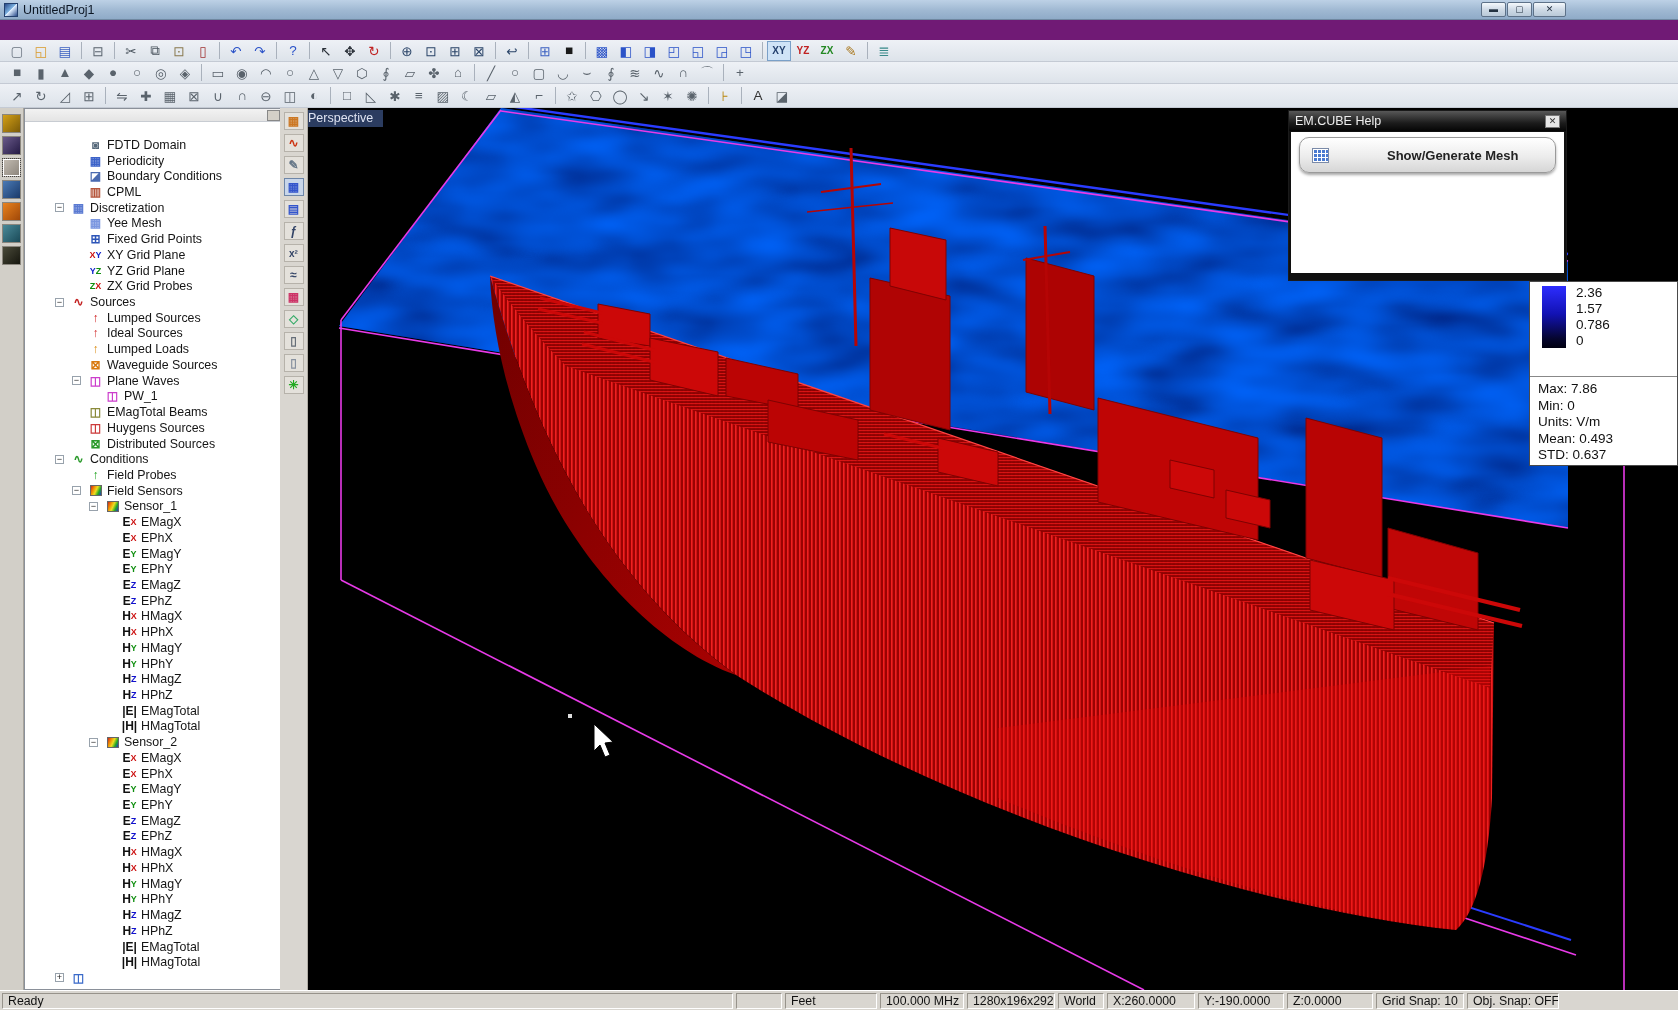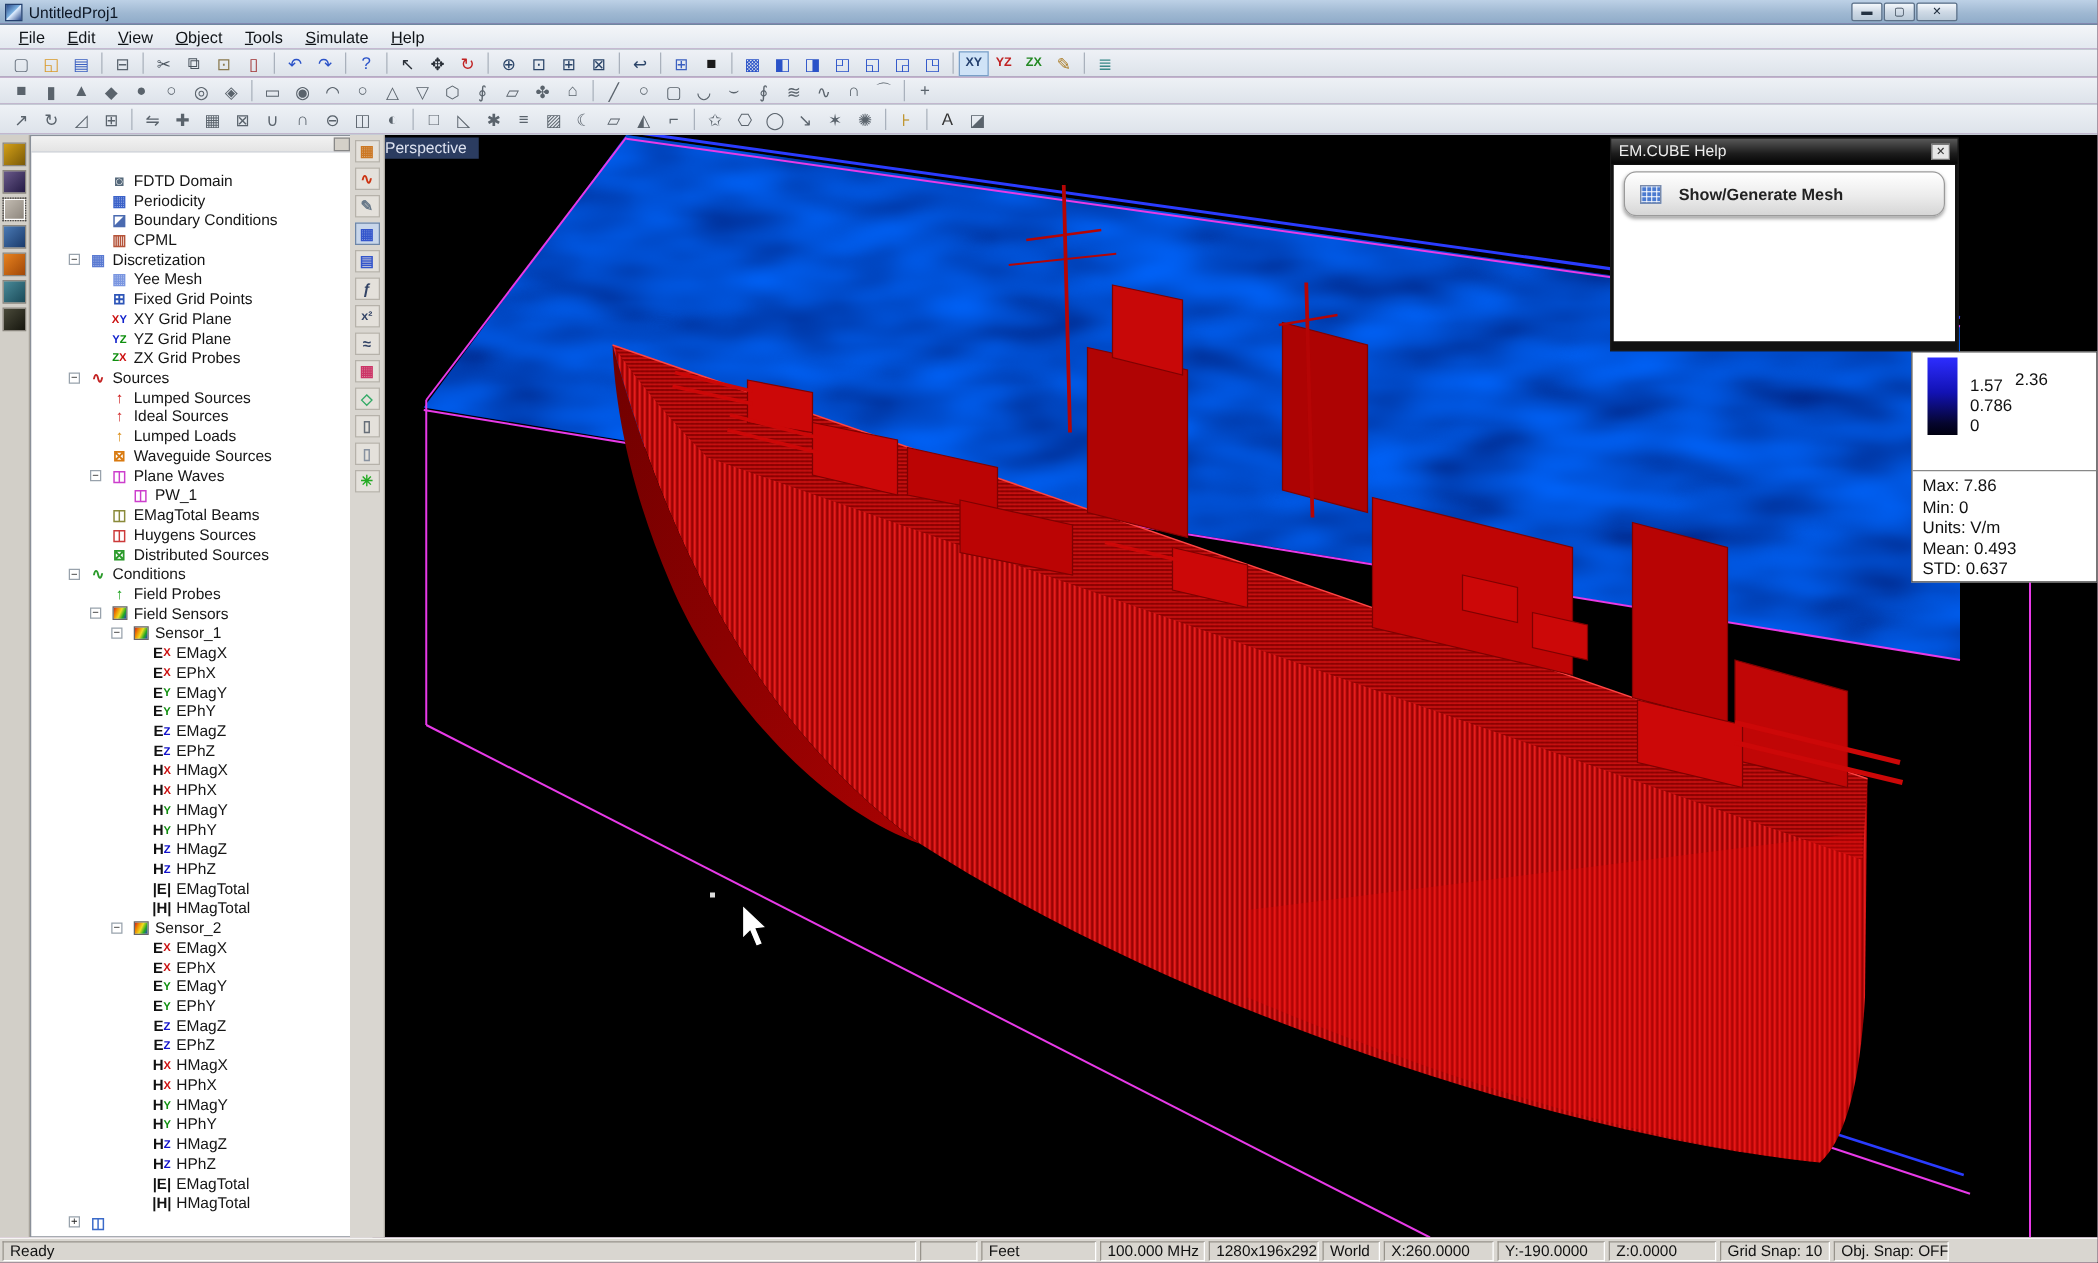--- a/index.html
+++ b/index.html
@@ -92,21 +92,21 @@
   #helpwin { position:absolute; left:1288px; top:110px; width:279px; height:171px;
     border:1px solid #1a1a1a; background:#101010; z-index:20; }
   #helptitle { height:20px; background:linear-gradient(#585858,#1c1c1c 60%,#050505);
     color:#eee; font-size:12.5px; display:flex; align-items:center; padding:0 6px; }
   #helpclose { margin-left:auto; width:15px; height:13px; background:#e6e6e6;
     border:1px solid #777; color:#333; font-size:9px; line-height:11px; text-align:center; }
   #helpbody { position:absolute; left:2px; top:21px; width:273px; height:141px;
     background:#fff; padding:4px 8px; }
   #helpbanner { margin-top:1px; height:36px; border:1px solid #9a9a9a; border-radius:10px;
     background:linear-gradient(#ffffff,#ececec 55%,#d6d6d6);
-    box-shadow:0 2px 3px rgba(0,0,0,.35); display:flex; align-items:center; padding:0 12px; }
+    box-shadow:0 2px 3px rgba(0,0,0,.35); display:flex; align-items:center; padding:0 12px;gap:44px; }
   #helpgrid { width:17px; height:15px; margin-right:14px;
     background-color:#4a7ad0;
     background-image:linear-gradient(#fff 1px, transparent 1px),
                      linear-gradient(90deg,#fff 1px, transparent 1px);
     background-size:4px 4px; border:1px solid #7a8aa8; }
   #helpbtnlabel { font-size:13px; font-weight:bold; color:#222; }
   #helptext { margin-top:11px; font-size:12.8px; font-weight:bold; color:#1a1a1a;
     line-height:17px; }
 
   
@@ -135,29 +135,20 @@
   <div id="titlebar">
     <div id="appicon"></div>
     <span id="titletext">UntitledProj1</span>
     <div id="wincontrols">
       <div class="winbtn">▬</div>
       <div class="winbtn">▢</div>
       <div class="winbtn close">✕</div>
     </div>
   </div>
 
-  <div id="menubar">
-      <div class="menu-item"><u>F</u>ile</div>
-      <div class="menu-item"><u>E</u>dit</div>
-      <div class="menu-item"><u>V</u>iew</div>
-      <div class="menu-item"><u>O</u>bject</div>
-      <div class="menu-item"><u>T</u>ools</div>
-      <div class="menu-item"><u>S</u>imulate</div>
-      <div class="menu-item"><u>H</u>elp</div>
-    </div>
 
   <div id="tb1" class="tbrow">
       <div class="tbtn">
         <span style="color: rgb(106, 116, 128);">▢</span>
       </div>
       <div class="tbtn">
         <span style="color: rgb(217, 154, 43);">◱</span>
       </div>
       <div class="tbtn">
         <span style="color: rgb(58, 95, 192);">▤</span>
@@ -953,21 +944,21 @@
       </g>
 
       <rect x="270" y="606" width="4" height="4" fill="#dddddd"></rect>
       <path d="M296,616 l0,27 6,-6 5,12 5,-2 -5,-12 8,-1 Z" fill="#ffffff" stroke="#000000" stroke-width="1"></path>
     </svg>
   </div>
 
   <div id="legend">
     <div id="cbar"></div>
     <div id="cticks">
-        <div class="ctick" style="top: 14px; margin-left: 36px;">2.36</div>
+        <div class="ctick" style="top: 3px;">2.36</div>
         <div class="ctick" style="top: 19px;">1.57</div>
         <div class="ctick" style="top: 35px;">0.786</div>
         <div class="ctick" style="top: 51px;">0</div>
       </div>
     <div id="legsep"></div>
     <div id="legstats">
         <div>Max: 7.86</div>
         <div>Min: 0</div>
         <div>Units: V/m</div>
         <div>Mean: 0.493</div>

